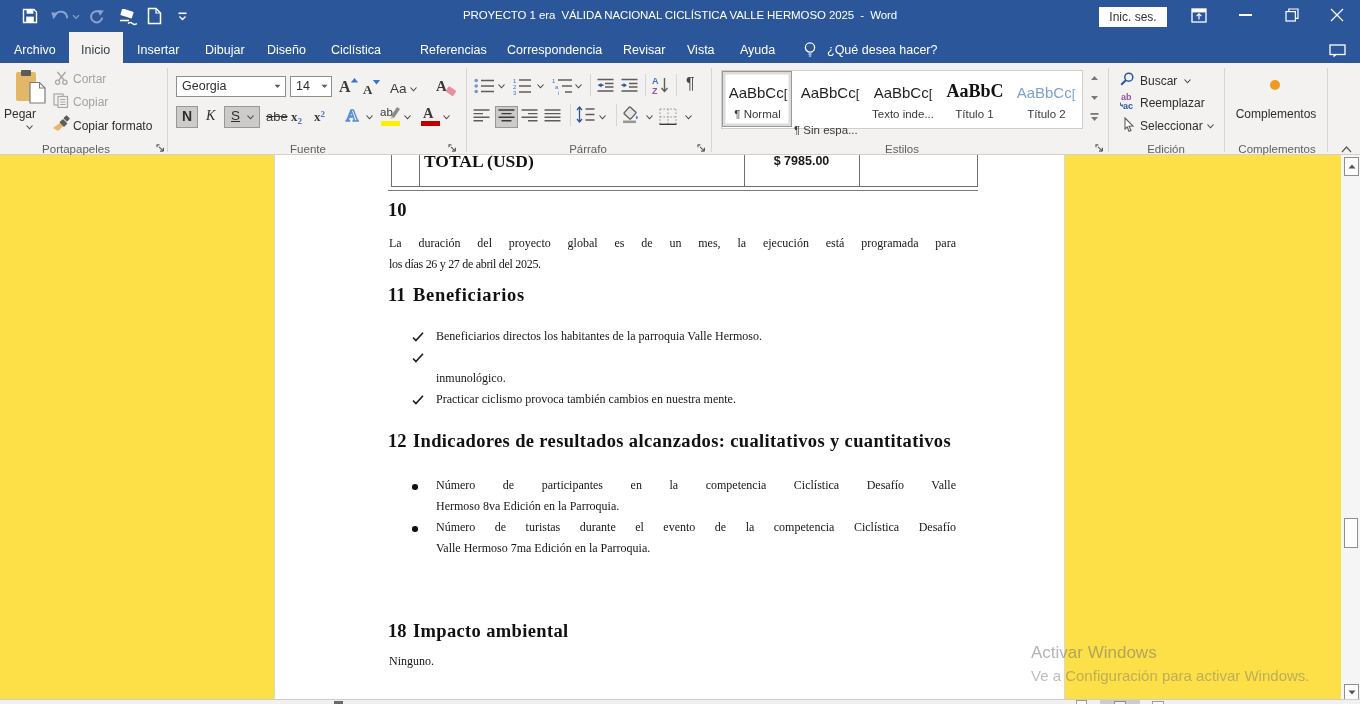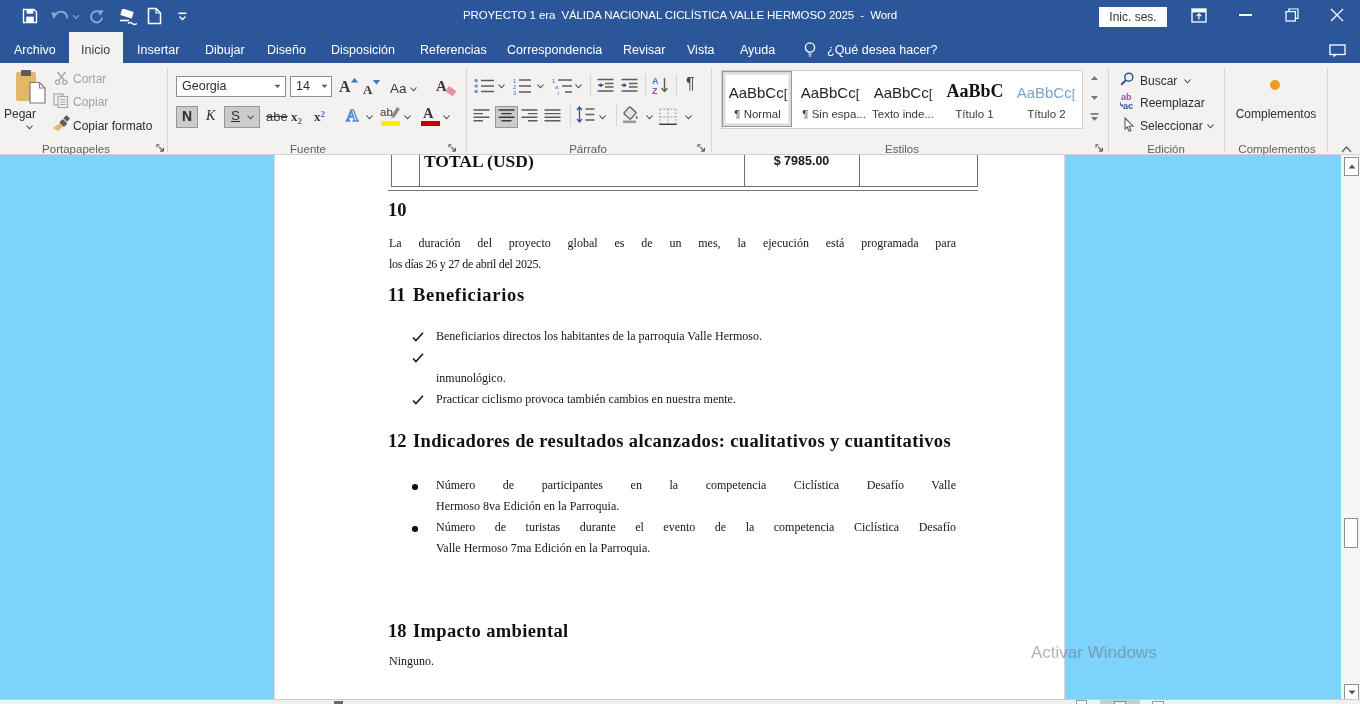--- a/index.html
+++ b/index.html
@@ -16,21 +16,21 @@
   
   .gsep { position:absolute; top:68px; width:1px; height:84px; background:#d8d6d4; }
   .glabel { position:absolute; top:143px; font-size:11.5px; color:#605e5c; text-align:center; }
   .btxt { position:absolute; font-size:12px; color:#2f2e2d; }
   .gbtxt { position:absolute; font-size:12px; color:#a5a29e; }
   .launcher { position:absolute; width:9px; height:9px; }
   .combo { position:absolute; background:#fff; border:1px solid #908e8c; }
   .pressed { position:absolute; background:#cdcbc9; border:1px solid #9a9896; }
   .chev { position:absolute; width:7px; height:5px; }
   
-  #docarea { position:absolute; left:0; top:155px; width:1341px; height:544px; background:#7dd3fc; overflow:hidden; }
+  #docarea { position:absolute; left:0; top:155px; width:1341px; height:544px; background:#fde047; overflow:hidden; }
   #docinner { position:absolute; left:0; top:-155px; width:1360px; height:704px; }
   #page { position:absolute; left:274px; top:155px; width:791px; height:549px; background:#fff; border-left:1px solid #d8d8d8; border-right:1px solid #d8d8d8; }
   .ln { position:absolute; font-family:"Liberation Serif", serif; font-size:12px; color:#161616; white-space:nowrap; line-height:20px; }
   .jln { white-space:normal; text-align:justify; text-align-last:justify; overflow:hidden; height:21px; }
   .hd { position:absolute; font-family:"Liberation Serif", serif; font-weight:bold; font-size:18.5px; color:#111; white-space:nowrap; line-height:21px; }
   .tline { position:absolute; background:#6e6e6e; }
   
   #vscroll { position:absolute; left:1341px; top:155px; width:19px; height:549px; background:#f5f5f5; }
   .sbtn { position:absolute; background:#fdfdfd; border:1px solid #8f8f8f; }
   
@@ -104,21 +104,21 @@
       <rect x="1" y="1" width="15" height="9.5" fill="none" stroke="#fff" stroke-width="1.3"></rect>
       <path d="M4.5 10.5 L4.5 13.5 L8 10.5" fill="#fff"></path>
     </svg>
   </div>
   <div id="seltab"></div>
   <div class="tabtxt" style="left:14px">Archivo</div>
   <div class="tabtxt" style="left:81px;color:#38424d">Inicio</div>
   <div class="tabtxt" style="left:137px">Insertar</div>
   <div class="tabtxt" style="left:205px">Dibujar</div>
   <div class="tabtxt" style="left:267px">Diseño</div>
-  <div class="tabtxt" style="left:331px">Disposición</div>
+  <div class="tabtxt" style="left:331px">Ciclística</div>
   <div class="tabtxt" style="left:420px">Referencias</div>
   <div class="tabtxt" style="left:507px">Correspondencia</div>
   <div class="tabtxt" style="left:623px">Revisar</div>
   <div class="tabtxt" style="left:687px">Vista</div>
   <div class="tabtxt" style="left:740px">Ayuda</div>
   <div class="tabtxt" style="left:827px">¿Qué desea hacer?</div>
   <div id="ribbon"></div>
 
   <svg class="abs" style="left:15px;top:69px" width="32" height="36" viewBox="0 0 32 36">
     <rect x="1" y="3" width="20" height="29" rx="2" fill="#e3b768"></rect>
@@ -302,21 +302,21 @@
   <svg class="launcher" style="left:697px;top:144px" viewBox="0 0 9 9">
     <path d="M1 3.2 V0.8 H3.4 M3 2.8 L7.4 7.2 M7.4 7.2 V3.8 M7.4 7.2 H4" fill="none" stroke="#5f5d5b" stroke-width="1.2"></path>
   </svg>
   <div class="gsep" style="left:711px"></div>
 
   <div class="abs" style="left:721px;top:70px;width:362px;height:59px;background:#fff;border:1px solid #d0cecd"></div>
   <div class="abs" style="left:722px;top:71px;width:70px;height:56px;background:#fff;border:1px solid #999;box-shadow:inset 0 0 0 2.5px #dddcdb"></div>
   <div class="abs" style="left:727px;top:84px;width:62px;font-size:15px;color:#1f1f1f;text-align:center;white-space:nowrap">AaBbCc<span style="font-size:13px">[</span></div>
   <div class="abs" style="left:725px;top:108px;width:65px;font-size:11.5px;color:#3b3a39;text-align:center">¶ Normal</div>
   <div class="abs" style="left:799px;top:84px;width:62px;font-size:15px;color:#1f1f1f;text-align:center;white-space:nowrap">AaBbCc<span style="font-size:13px">[</span></div>
-  <div class="abs" style="left:794px;top:108px;width:72px;font-size:11.5px;color:#3b3a39;text-align:right;white-space:nowrap">¶ Sin espa...</div>
+  <div class="abs" style="left:794px;top:124px;width:72px;font-size:11.5px;color:#3b3a39;text-align:left;white-space:nowrap">¶ Sin espa...</div>
   <div class="abs" style="left:872px;top:84px;width:62px;font-size:15px;color:#1f1f1f;text-align:center;white-space:nowrap">AaBbCc<span style="font-size:13px">[</span></div>
   <div class="abs" style="left:867px;top:108px;width:72px;font-size:11.5px;color:#3b3a39;text-align:center;white-space:nowrap">Texto inde...</div>
   <div class="abs" style="left:944px;top:81px;width:62px;font-family:'Liberation Serif',serif;font-weight:bold;font-size:18px;color:#111;text-align:center;white-space:nowrap">AaBbC</div>
   <div class="abs" style="left:942px;top:108px;width:65px;font-size:11.5px;color:#3b3a39;text-align:center">Título 1</div>
   <div class="abs" style="left:1014px;top:84px;width:64px;font-size:15px;color:#7ba3c9;text-align:center;white-space:nowrap">AaBbCc<span style="font-size:13px">[</span></div>
   <div class="abs" style="left:1014px;top:108px;width:65px;font-size:11.5px;color:#3b3a39;text-align:center">Título 2</div>
   <svg class="abs" style="left:1087px;top:73px" width="15" height="10" viewBox="0 0 15 10">
       <path d="M4 7 L7.5 3 L11 7 Z" fill="#7a7876"></path>
     </svg>
   <svg class="abs" style="left:1087px;top:93px" width="15" height="10" viewBox="0 0 15 10">
@@ -400,20 +400,21 @@
     <div class="ln jln" style="left:436px;top:475px;width:520px">Número de participantes en la competencia Ciclística Desafío Valle</div>
     <div class="ln" style="left:436px;top:496px">Hermoso 8va Edición en la Parroquia.</div>
     <div class="abs" style="left:412px;top:526px;width:5.5px;height:5.5px;border-radius:50%;background:#111"></div>
     <div class="ln jln" style="left:436px;top:517px;width:520px">Número de turistas durante el evento de la competencia Ciclística Desafío</div>
     <div class="ln" style="left:436px;top:538px">Valle Hermoso 7ma Edición en la Parroquia.</div>
     <div class="hd" style="left:388px;top:621px">18</div>
     <div class="hd" style="left:413px;top:621px;letter-spacing:0.35px">Impacto ambiental</div>
     <div class="ln" style="left:389px;top:651px">Ninguno.</div>
 
     <div class="abs" style="left:1031px;top:643px;font-size:17px;color:rgba(110,110,110,0.52)">Activar Windows</div>
+    <div class="abs" style="left:1031px;top:667px;font-size:15px;color:rgba(110,110,110,0.45)">Ve a Configuración para activar Windows.</div>
   </div>
     </div>
   <div id="vscroll">
     <div class="sbtn" style="left:3px;top:2px;width:15px;height:19px"></div>
     <svg class="abs" style="left:7px;top:9px" width="8" height="5" viewBox="0 0 8 5">
         <path d="M0.5 4.5 L4 0.5 L7.5 4.5 Z" fill="#555"></path>
       </svg>
     <div class="sbtn" style="left:3px;top:363px;width:14px;height:30px;border-color:#8f8f8f"></div>
     <div class="sbtn" style="left:3px;top:529px;width:15px;height:16px"></div>
     <svg class="abs" style="left:7px;top:535px" width="8" height="5" viewBox="0 0 8 5">

